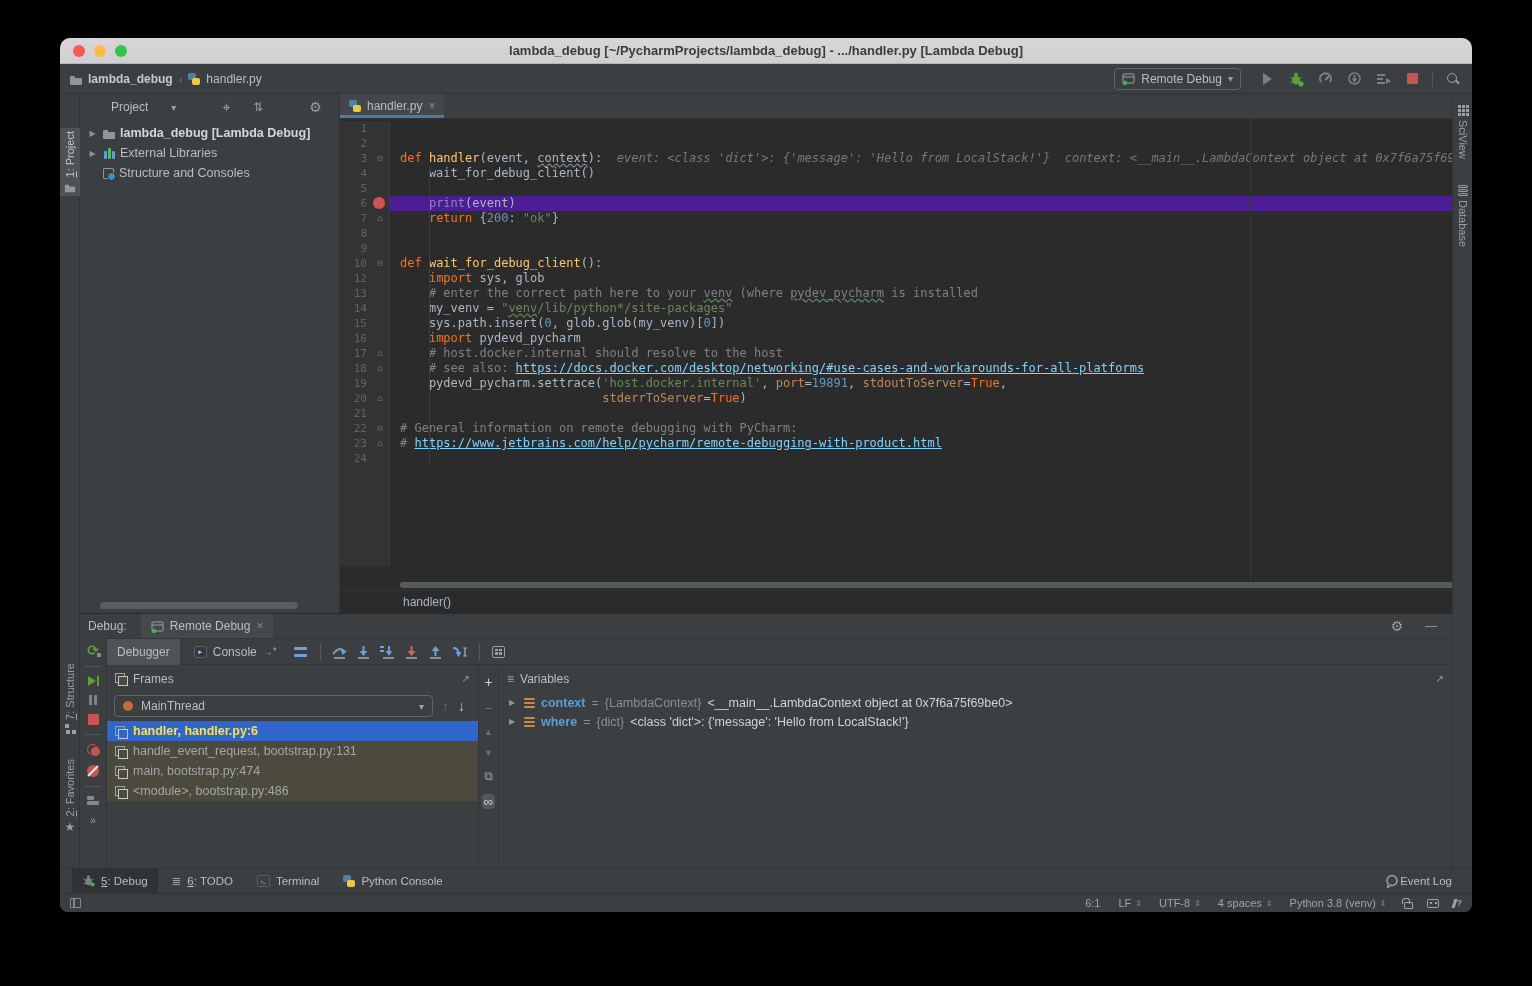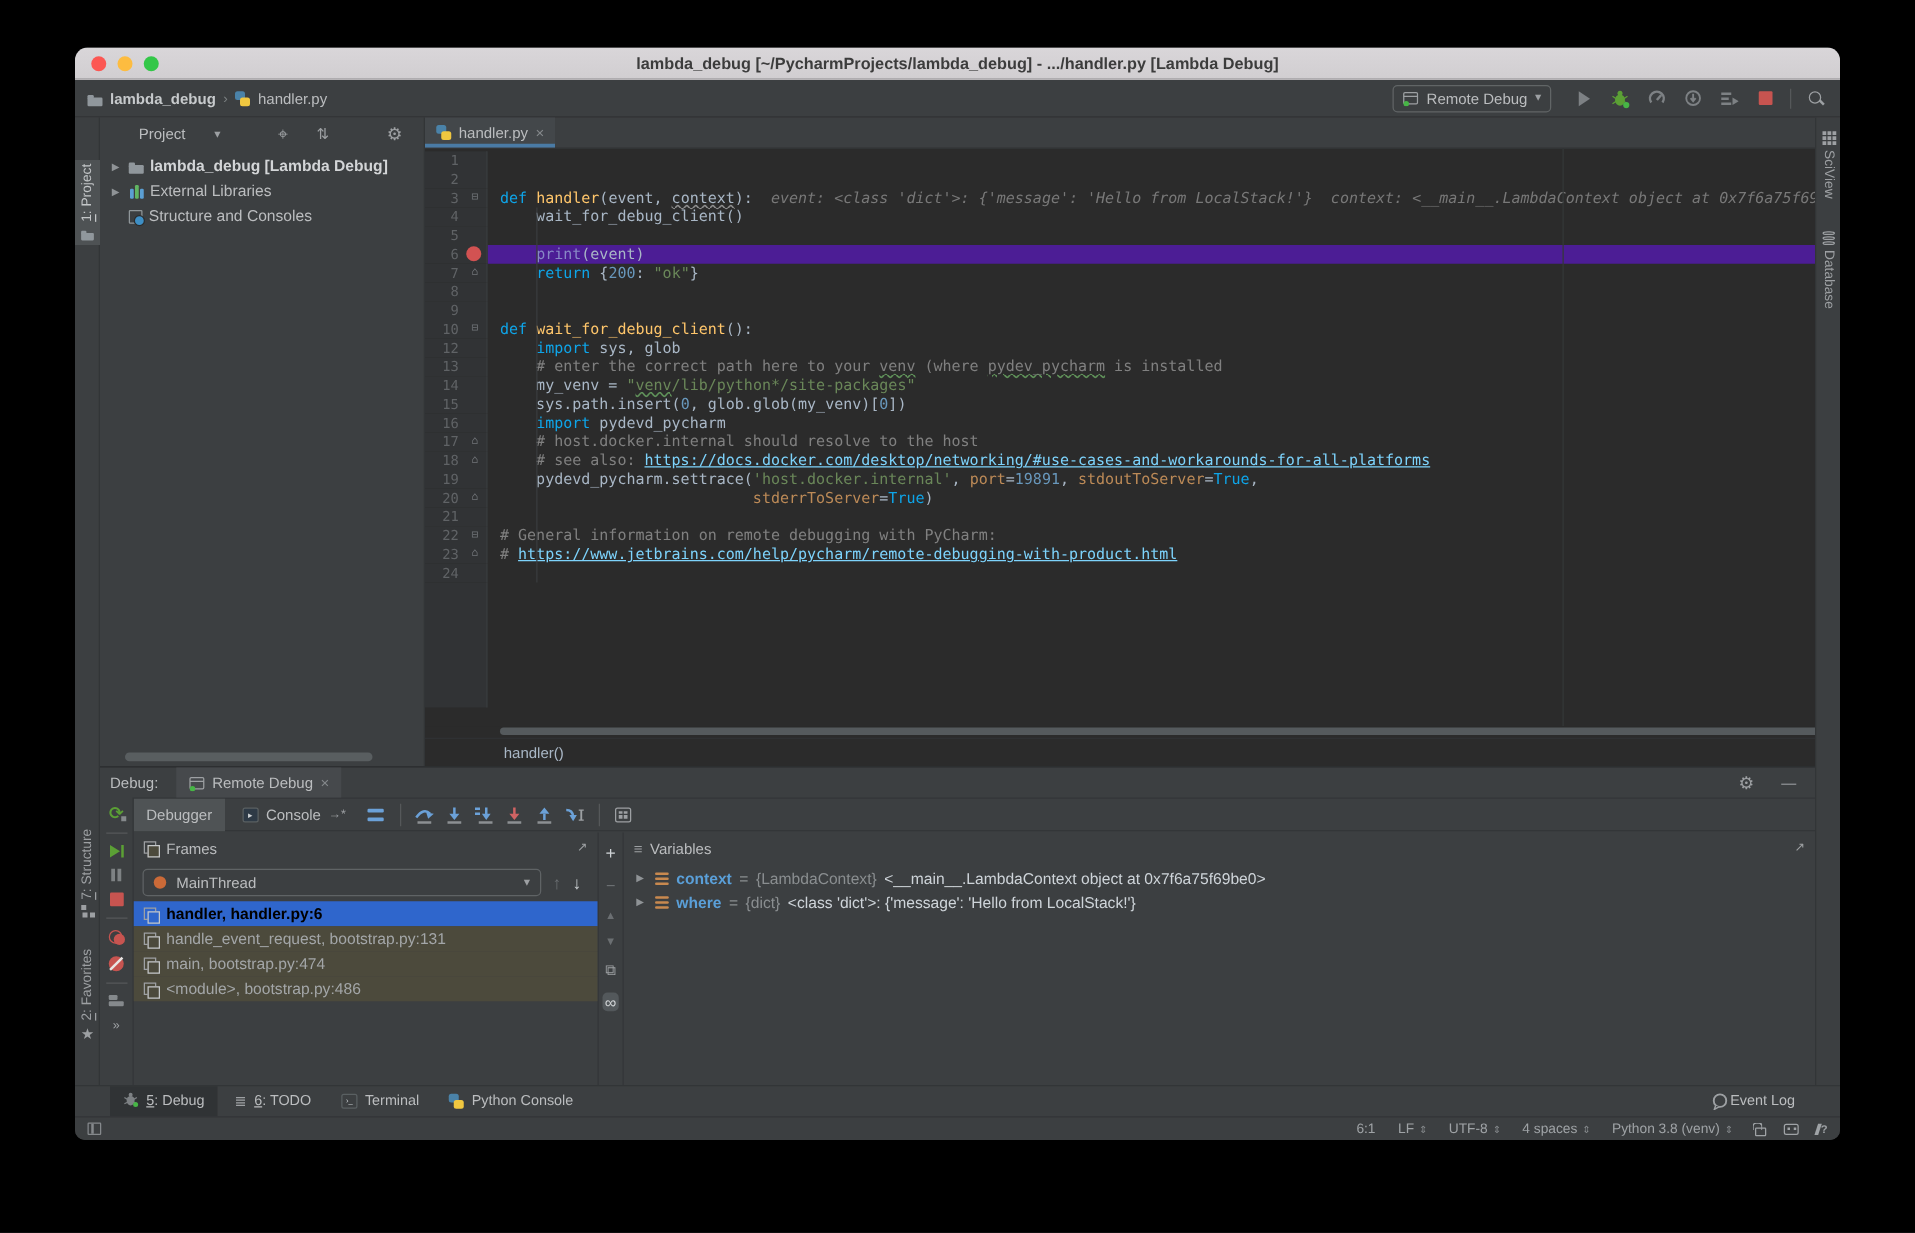--- a/index.html
+++ b/index.html
@@ -54,21 +54,21 @@
   .ln{position:absolute;right:22px;top:0;font-size:11px;color:#606366}
   .fold{position:absolute;right:3px;top:1px;width:12px;text-align:center;font-size:9px;color:#707478;line-height:13px}
   .bp{position:absolute;right:4px;top:1px;width:12px;height:12px;border-radius:50%;background:#d25252}
   .ct{flex:1;white-space:pre;padding-left:10px;color:#a9b7c6}
   .code-row.hl .ct{background:#4c1d95}
   .code-fill{flex:1}
   .iguide{position:absolute;left:89px;top:47px;height:300px;width:1px;background:#3a3d3f}
   .mguide{position:absolute;left:910px;top:0;bottom:0;width:1px;background:#353839}
   .estripe{position:absolute;right:0;top:0;bottom:0;width:14px;background:#2b2b2b;z-index:3}
   .emark{position:absolute;border-radius:1px}
-  .tok-d{color:#a9b7c6}.tok-k{color:#0ea5e9}.tok-f{color:#ffc66b}.tok-s{color:#6a8759}
+  .tok-d{color:#a9b7c6}.tok-k{color:#f97316}.tok-f{color:#ffc66b}.tok-s{color:#6a8759}
   .tok-ds{color:#629755;font-style:italic}.tok-c{color:#808080}.tok-n{color:#6897bb}
   .tok-b{color:#8888c6}.tok-p{color:#bc8a57}.tok-h{color:#787878;font-style:italic}
   .tok-cl{color:#7dd3fc;text-decoration:underline}
   .tok-sqg{color:#a9b7c6;text-decoration-line:underline;text-decoration-style:wavy;text-decoration-color:#8c8c8c}
   .tok-csq{color:#808080;text-decoration-line:underline;text-decoration-style:wavy;text-decoration-color:#5f9159}
   .tok-ssq{color:#6a8759;text-decoration-line:underline;text-decoration-style:wavy;text-decoration-color:#5f9159}
   .hscroll{height:9px;background:#2b2b2b;position:relative}
   .hscroll .thumb{position:absolute;left:60px;right:18px;top:1px;height:6px;border-radius:3px;background:#555a5d}
   .bcrumb{height:23px;background:#2b2b2b;border-top:1px solid #323537;display:flex;align-items:center;padding-left:63px;font-size:12px;color:#a9b7c6}
   
@@ -87,40 +87,40 @@
   .dw-content{position:absolute;left:27px;top:52px;right:0;bottom:0;display:flex}
   .frames{width:372px;border-right:1px solid #333638;display:flex;flex-direction:column}
   .panel-head{height:25px;display:flex;align-items:center;gap:6px;padding:0 8px;font-size:12px;color:#bbbdbf}
   .panel-head .sp{flex:1}
   .thread-row{height:30px;display:flex;align-items:center;gap:9px;padding:0 7px}
   .thread-select{flex:1;height:22px;border:1px solid #5f6365;border-radius:4px;display:flex;align-items:center;gap:8px;padding:0 8px;color:#bbbdbf;font-size:12px}
   .tdot{width:10px;height:10px;border-radius:50%;background:#cb6a38}
   .thread-select .sp{flex:1}
   .frame-rows{flex:1}
   .frame-row{height:20px;display:flex;align-items:center;gap:6px;padding-left:8px;font-size:12.5px;color:#a3a6a8;background:#4c4a3c}
-  .frame-row.sel{background:#2f66cc;color:#000000;font-weight:700}
+  .frame-row.sel{background:#2f66cc;color:#fde047;font-weight:700}
   .frame-ic{width:12px;height:11px;position:relative;flex:none}
   .frame-ic:before{content:"";position:absolute;left:0;top:0;width:8px;height:8px;border:1px solid #9da0a3}
   .frame-ic:after{content:"";position:absolute;left:3px;top:3px;width:8px;height:8px;border:1px solid #c5c8ca;background:#4c4a3c}
   .frame-row.sel .frame-ic:after{background:#2f66cc}
   .wstrip{width:20px;border-right:1px solid #333638;display:flex;flex-direction:column;align-items:center;padding-top:8px;gap:11px;color:#9da0a3}
   .wstrip .dim{color:#6b6f72}
   .wstrip .act{background:#53585b;border-radius:4px;padding:0 2px;color:#d0d3d5}
   .variables{flex:1;display:flex;flex-direction:column}
   .var-rows{flex:1;padding-top:2px}
   .var-row{height:19px;display:flex;align-items:center;gap:6px;padding-left:10px;font-size:12.5px}
   .var-exp{font-size:8px;color:#8f9396;width:9px}
   .watch-ic{width:11px;height:10px;display:flex;flex-direction:column;justify-content:space-between;flex:none}
   .watch-ic i{height:2px;background:#c8894f;border-radius:1px}
   .vname{color:#5a9fd8;font-weight:700}
   .veq{color:#8a8e90}
   .vtype{color:#8a8e90}
   .vval{color:#ced4d9}
   
-  .bottombar{position:absolute;left:0;top:830px;right:0;height:25px;background:#3c3f41;border-top:1px solid #323537;display:flex;align-items:center;padding:0 28px;gap:4px;font-size:11.5px;color:#bbbdbf}
+  .bottombar{position:absolute;left:0;top:830px;right:0;height:25px;background:#3c3f41;border-top:1px solid #323537;display:flex;align-items:center;padding:0 12px;gap:4px;font-size:11.5px;color:#bbbdbf}
   .btab{display:flex;align-items:center;gap:6px;height:25px;padding:0 10px}
   .btab.active{background:#303335}
   .eventlog{margin-left:auto;display:flex;align-items:center;gap:1px;padding-right:8px}
   .statusbar{position:absolute;left:0;top:855px;right:0;height:19px;background:#3c3f41;border-top:1px solid #323537;display:flex;align-items:center;padding:0 10px;font-size:11px;color:#9fa3a6}
   .st-right{margin-left:auto;display:flex;align-items:center;gap:18px}
   .st-item{display:flex;align-items:center;gap:4px}
   .updn{font-size:8px;color:#85898c;letter-spacing:-1px}
   .tgl{width:11px;height:10px;border:1px solid #85898c;border-radius:1px;position:relative}
   .tgl:before{content:"";position:absolute;left:2px;top:0;bottom:0;width:2px;background:#85898c}
   

